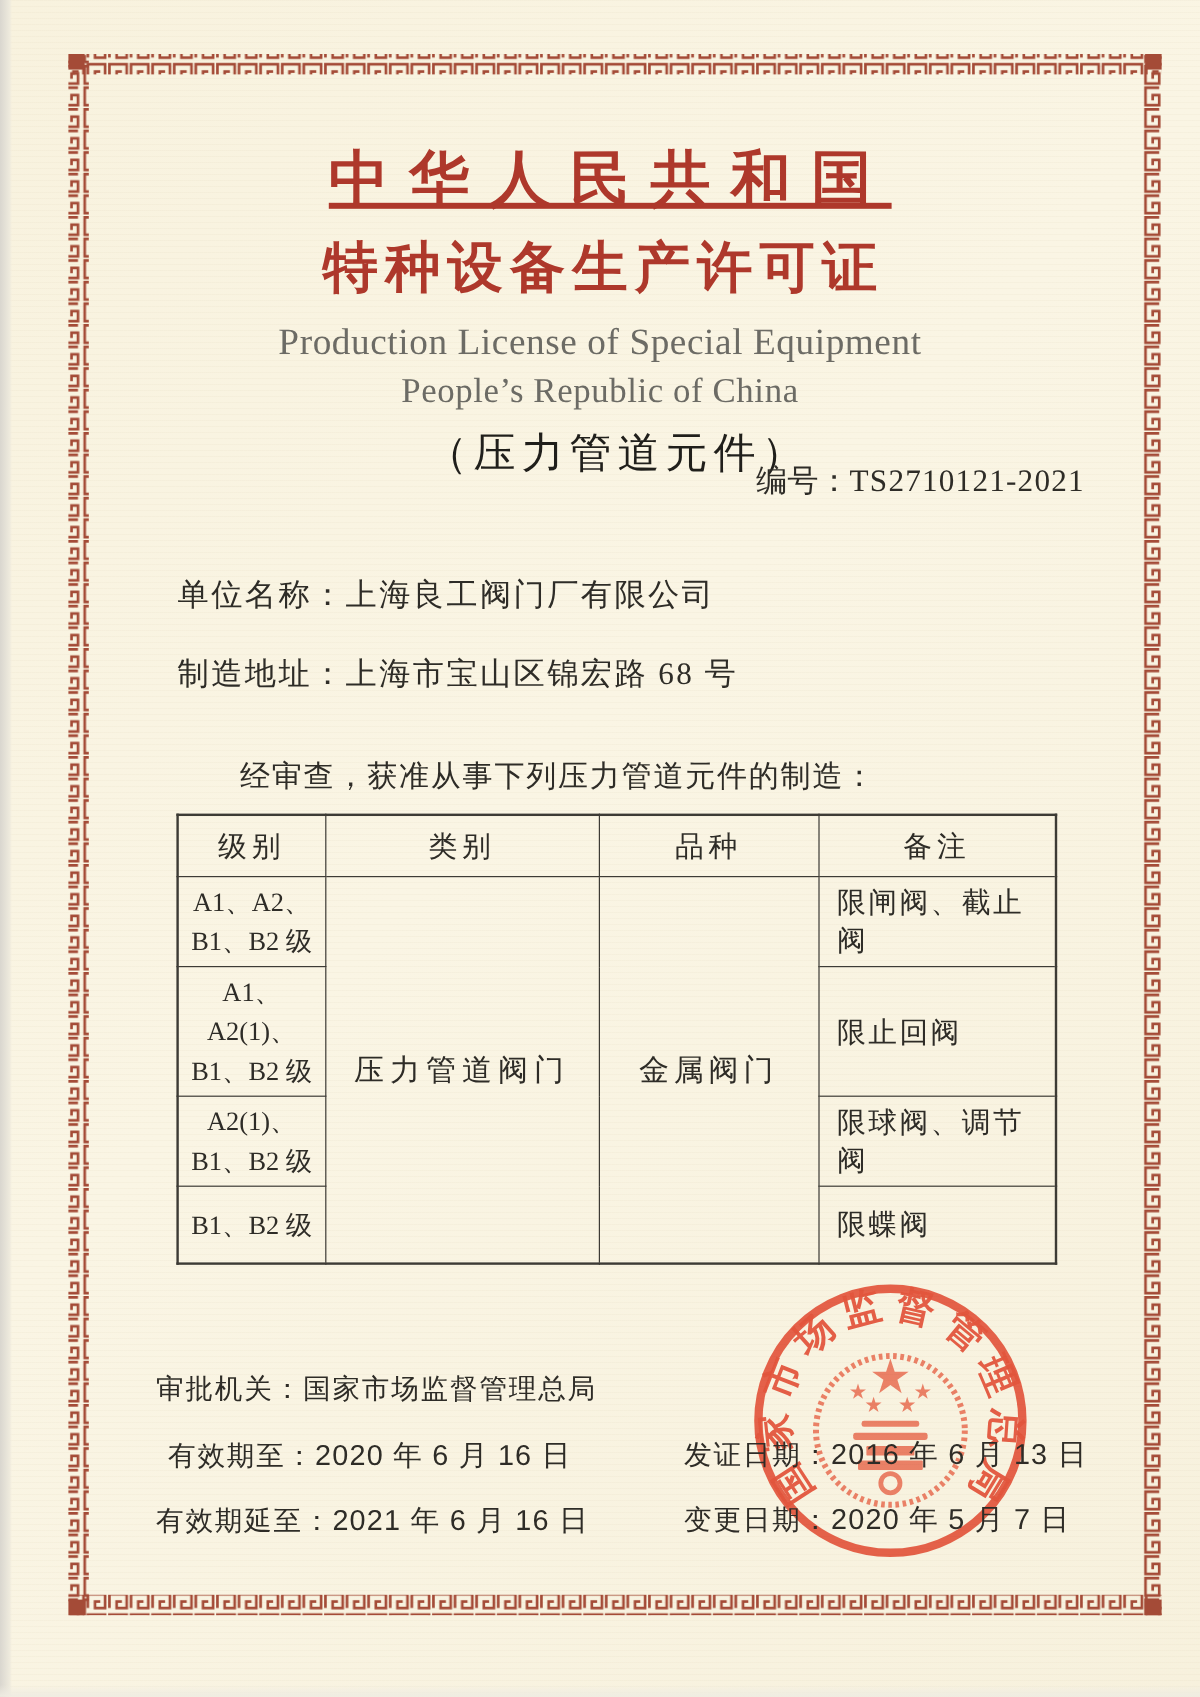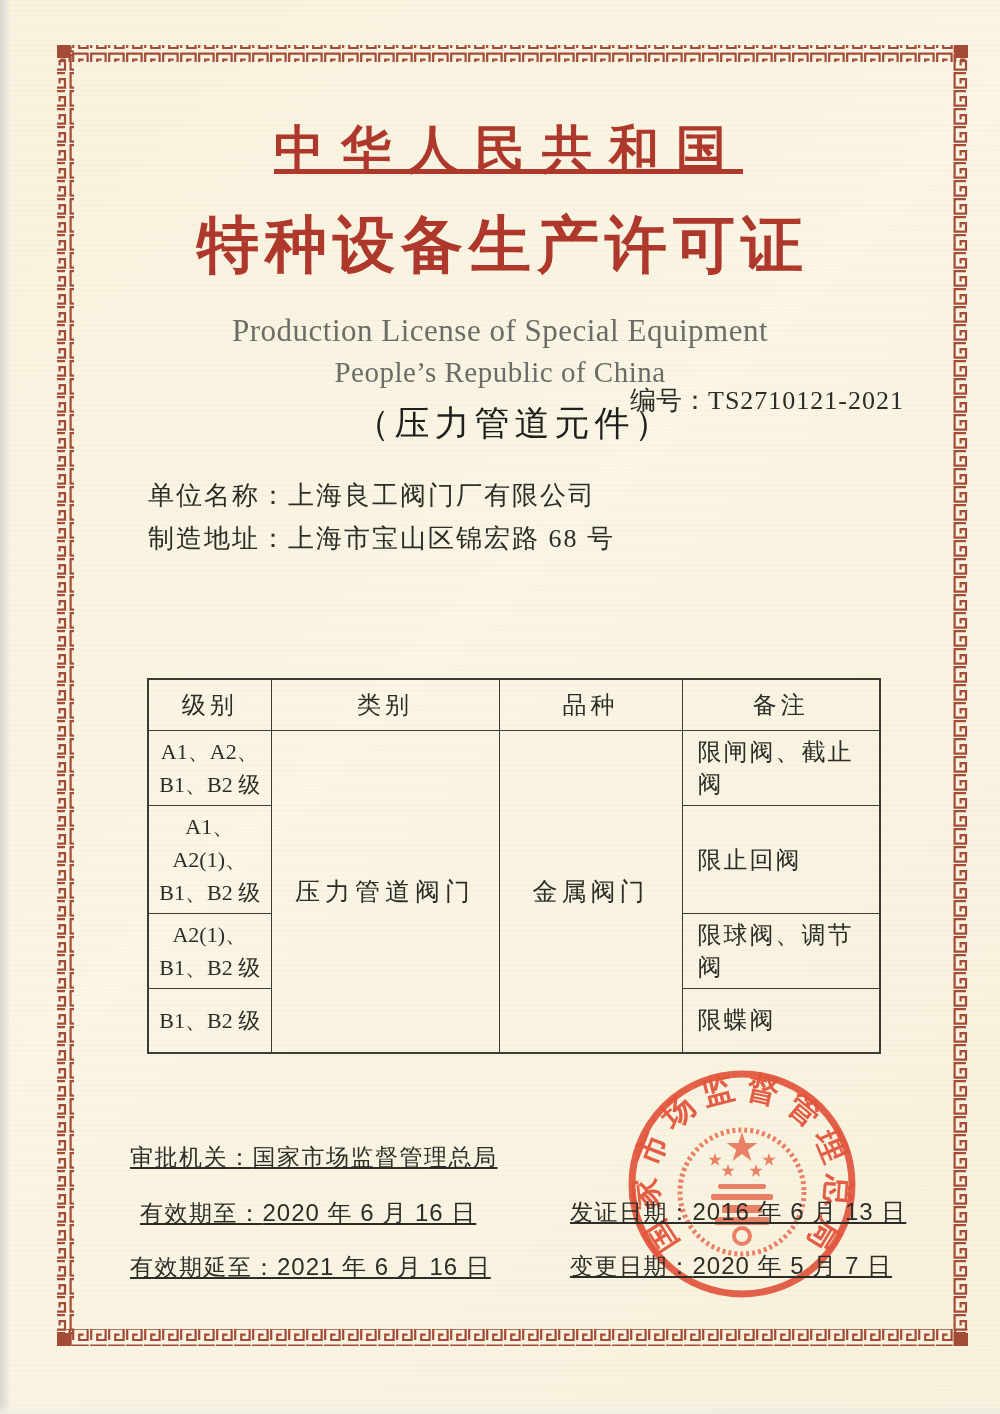--- a/index.html
+++ b/index.html
@@ -12,45 +12,45 @@
     color:#2e2c27;
   }
   .scan-edge-left{position:absolute;left:0;top:0;width:10px;height:100%;
     background:linear-gradient(to right,#d9d6cf,#eeeadd 80%,rgba(238,234,221,0));}
   .scan-edge-bottom{position:absolute;left:0;bottom:0;width:100%;height:10px;
     background:linear-gradient(to top,#efece2,rgba(239,236,226,0));}
   .frame-svg{position:absolute;left:0;top:0;z-index:0;}
 
   .title-block{position:absolute;left:0;top:116px;width:100%;text-align:center;z-index:2;}
   .title-cn1{font-size:50px;font-weight:bold;color:#ae382b;letter-spacing:17px;margin-left:17px;text-decoration:underline;}
-  .title-cn2{font-size:62px;font-weight:bold;color:#ae382b;letter-spacing:6px;margin-left:6px;margin-top:20px;}
-  .title-en1{font-size:31px;color:#6c6b65;margin-top:26px;letter-spacing:.5px;}
+  .title-cn2{font-size:46px;font-weight:bold;color:#ae382b;letter-spacing:6px;margin-left:6px;margin-top:9px;}
+  .title-en1{font-size:31px;color:#6c6b65;margin-top:13px;letter-spacing:.5px;}
   .title-en2{font-size:29px;color:#6c6b65;margin-top:7px;letter-spacing:.5px;}
   .title-scope{font-size:35px;color:#201f1b;letter-spacing:5px;margin-top:11px;font-weight:500;padding-left:29px;}
 
   .serial-line{position:absolute;top:383px;right:96px;font-size:26px;z-index:2;}
   .serial-line .num{font-family:"Liberation Serif","DejaVu Serif",serif;letter-spacing:1px;}
 
   .field-line{position:absolute;left:148px;font-size:26px;letter-spacing:2px;z-index:2;}
   .company-line{top:478px;}
-  .address-line{top:521px;text-align:right;}
+  .address-line{top:544px;text-align:right;}
   .intro-line{position:absolute;left:200px;top:630px;font-size:25px;letter-spacing:1.5px;z-index:2;}
 
   table.license{position:absolute;left:147px;top:678px;width:732px;z-index:2;
     border-collapse:collapse;table-layout:fixed;}
   table.license th, table.license td{border:1.6px solid #3d3b35;}
   table.license{border:2.6px solid #3d3b35;}
   th.h{height:48px;font-size:24px;font-weight:500;letter-spacing:4px;text-align:center;}
   td.level{font-size:22px;text-align:center;white-space:pre-line;line-height:1.5;padding:4px 2px;}
   td.cat{font-size:25px;text-align:center;letter-spacing:5px;}
   td.vty{font-size:25px;text-align:center;letter-spacing:4px;}
   td.note{font-size:24px;text-align:left;padding-left:15px;letter-spacing:2px;}
   tr.r1{height:70px;} tr.r2{height:104px;} tr.r3{height:72px;} tr.r4{height:64px;}
 
-  .footer-line{position:absolute;font-size:23px;letter-spacing:1.5px;z-index:3;text-decoration:underline;}
+  .footer-line{position:absolute;font-size:23px;letter-spacing:1.5px;z-index:3;}
   .footer-line .val{font-family:"Liberation Sans","DejaVu Sans",sans-serif;font-size:24px;letter-spacing:1px;}
   .authority-line{left:130px;top:1142px;}
   .valid-line{left:130px;top:1197px;margin-left:10px;}
   .extended-line{left:130px;top:1251px;}
   .issue-line{left:570px;top:1196px;}
   .change-line{left:570px;top:1250px;}
 
   .seal{position:absolute;left:622px;top:1064px;width:240px;height:240px;z-index:1;
     mix-blend-mode:multiply;opacity:.95;}
 </style>
@@ -93,20 +93,21 @@
     <span>编号：</span><span class="num">TS2710121-2021</span>
   </div>
 
   <div class="field-line company-line">
     <span>单位名称：</span><span>上海良工阀门厂有限公司</span>
   </div>
   <div class="field-line address-line">
     <span>制造地址：</span><span>上海市宝山区锦宏路 68 号</span>
   </div>
 
+  <div class="intro-line">经审查，获准从事下列压力管道元件的制造：</div>
 
   <table class="license">
     <colgroup>
       <col style="width:123px">
         <col style="width:228px">
         <col style="width:183px">
         <col style="width:198px">
     </colgroup>
     <tbody>
         <tr>

